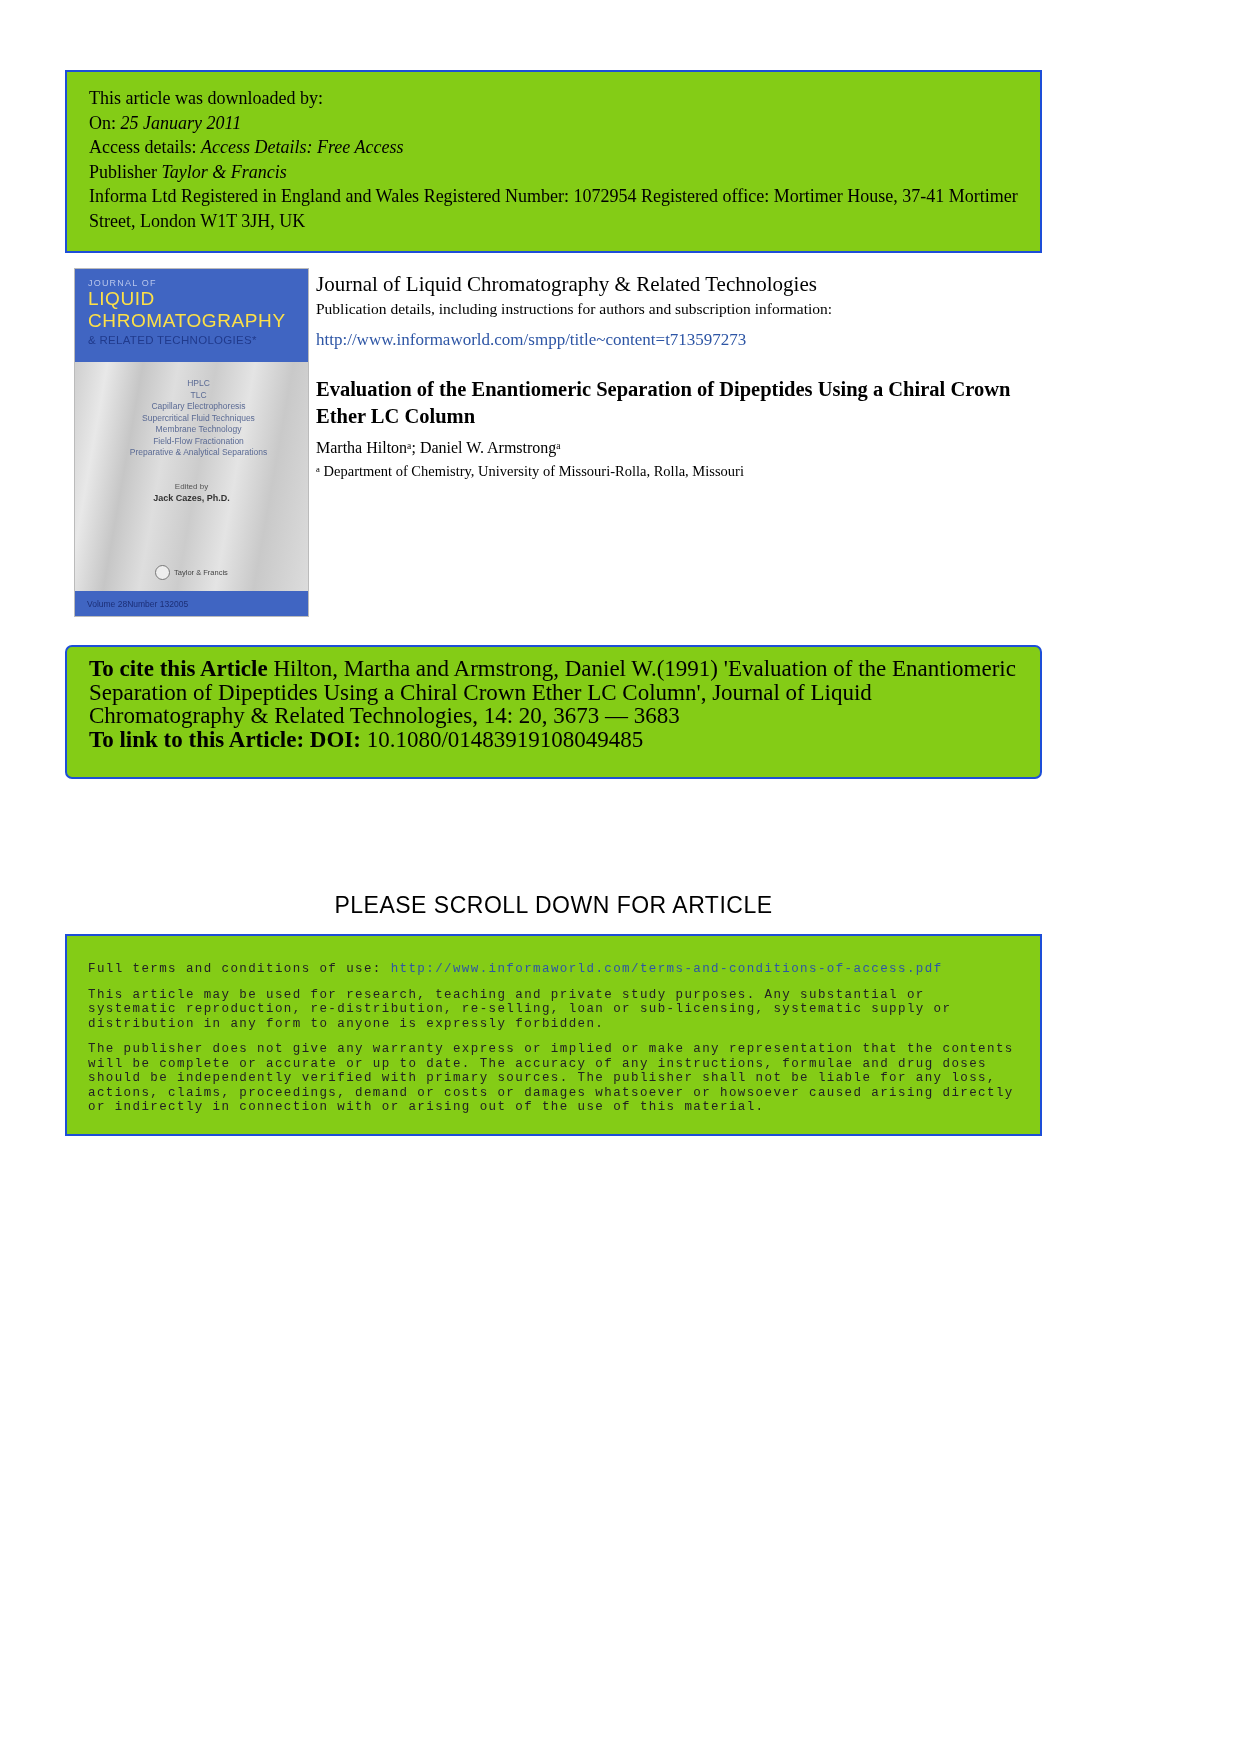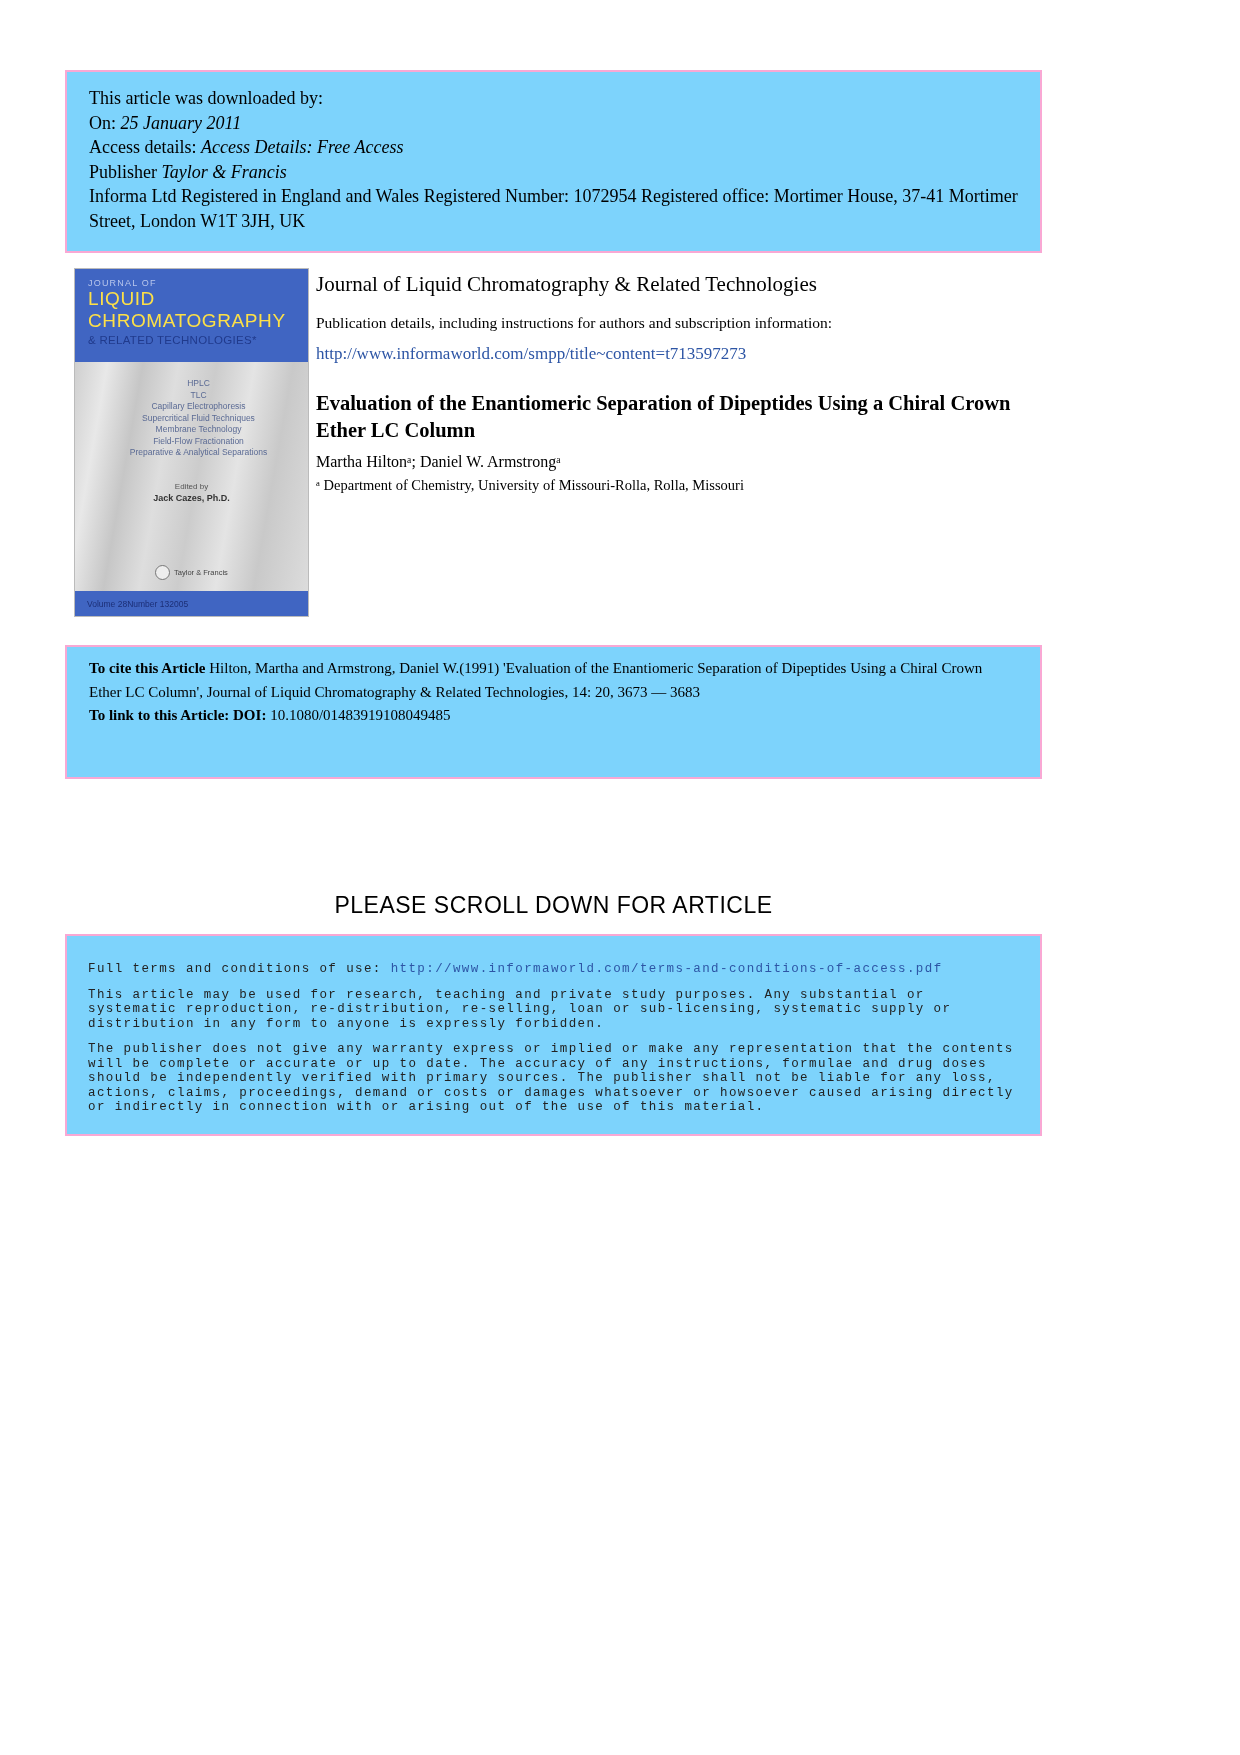--- a/index.html
+++ b/index.html
@@ -7,23 +7,23 @@
     position: relative;
     width: 1240px;
     height: 1755px;
     background: #ffffff;
     font-family: "Liberation Serif", serif;
     color: #000000;
     overflow: hidden;
   }
   .bbox {
     position: absolute;
-    border: 2px solid #f9a8d4;
+    border: 2px solid #1d4ed8;
     box-sizing: border-box;
-    background: #7dd3fc;
+    background: #84cc16;
   }
 
   
   .top-box {
     left: 65px; top: 70px; width: 977px; height: 183px;
     padding: 14px 22px;
     font-size: 18px; line-height: 24.5px;
   }
   .top-box i { font-style: italic; }
 
@@ -69,33 +69,33 @@
   }
   .cover-bot {
     background: var(--cover_blue, #4065c2);
     height: 25px; display: flex; justify-content: flex-start; align-items: center;
     padding: 0 12px; font-size: 8.5px; color: #1c2f77;
   }
 
   
   .rightcol { position: absolute; left: 316px; top: 272px; width: 712px; }
   .jtitle { font-size: 21px; font-weight: normal; }
-  .jdetails { font-size: 15.5px; margin-top: 17px; }
+  .jdetails { font-size: 15.5px; margin-top: 3px; }
   .jlink-row { font-size: 17px; margin-top: 12px; }
   .atitle { font-size: 20.5px; font-weight: bold; margin-top: 26px; line-height: 27px; width: 705px; }
   .authors { font-size: 16px; margin-top: 9px; }
   .affil { font-size: 14.5px; margin-top: 6px; }
 
   .link { color: var(--link_blue, #2d55a5); text-decoration: none; cursor: pointer; }
 
   
   .cite-box {
     left: 65px; top: 645px; width: 977px; height: 134px;
     padding: 10px 22px;
-    font-size: 15px; line-height: 23.5px;
+    font-size: 23px; line-height: 23.5px; border-radius: 7px;
   }
   .cite-box p { margin: 0; }
 
   
   .scroll-banner {
     position: absolute; left: 65px; top: 892px; width: 977px;
     text-align: center;
     font-family: "Liberation Sans", sans-serif;
     font-size: 23px; letter-spacing: 0.5px; color: #000000;
   }

